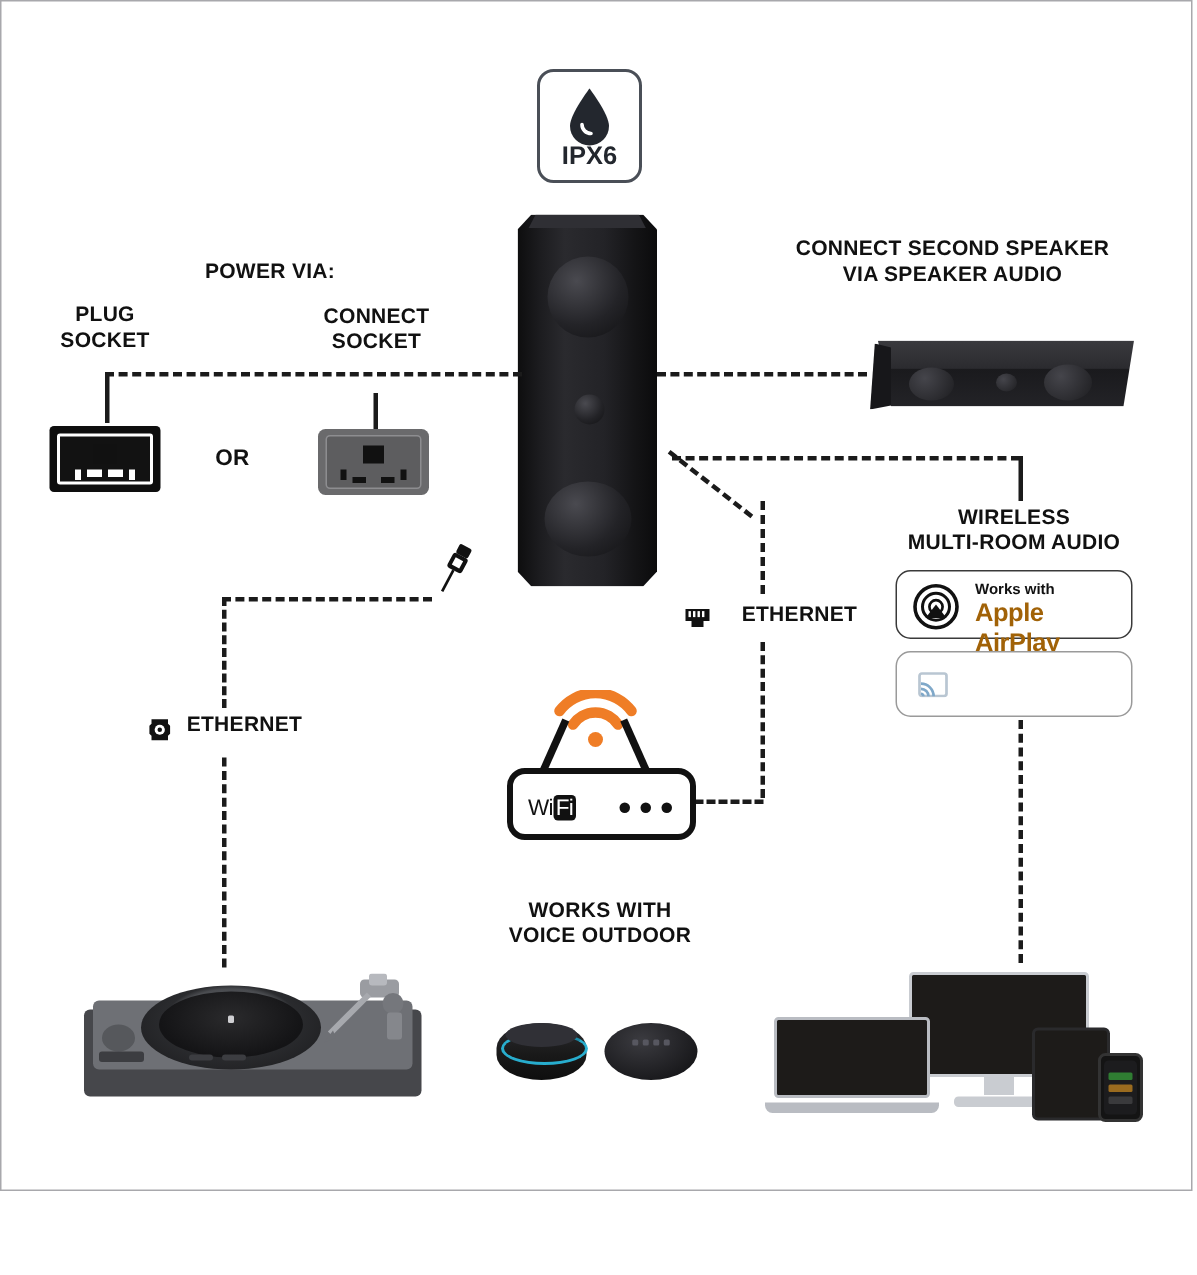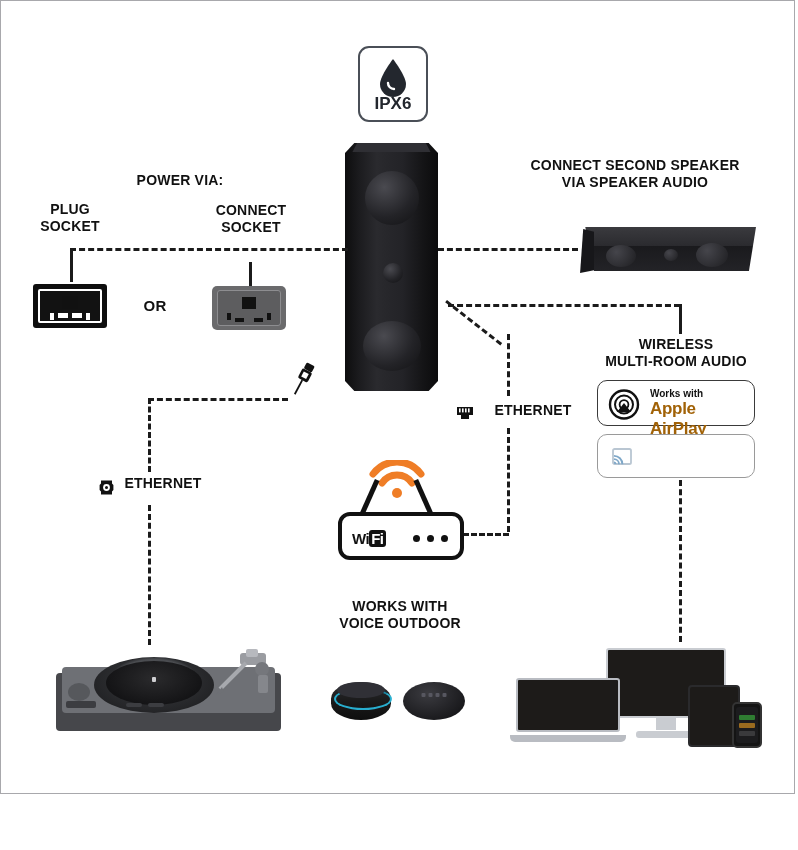--- a/index.html
+++ b/index.html
@@ -44,21 +44,21 @@
   .sk-hole{position:absolute;width:4px;height:7px;background:#111;}
   .sk-hole.w{background:#fff;}
 
   
   #opt-plug{position:absolute;left:285px;top:360px;width:34px;height:38px;}
 
   
   #router{position:absolute;left:338px;top:460px;width:120px;height:100px;}
   #router .box{position:absolute;left:0;bottom:0;width:118px;height:40px;border:4px solid #111;border-radius:12px;background:#fff;}
   #router .ant{position:absolute;width:0;border-left:5px solid #111;height:46px;bottom:38px;}
-  #router .wifi-txt{position:absolute;left:10px;bottom:9px;font-size:15px;font-weight:bold;color:#111;letter-spacing:-.5px;}
+  #router .wifi-txt{position:absolute;left:10px;bottom:9px;font-size:15px;font-weight:normal;color:#111;letter-spacing:-.5px;}
   #router .fi{display:inline-block;background:#111;color:#fff;border-radius:3px;padding:0 2px;}
   #router .dots{position:absolute;right:12px;bottom:14px;display:flex;gap:7px;}
   #router .dots i{width:7px;height:7px;border-radius:50%;background:#111;display:block;}
 
   
   .badge{position:absolute;border:1px solid #5b5b5b;border-radius:10px;background:#fff;box-sizing:border-box;}
   #airplay-badge{left:597px;top:380px;width:158px;height:46px;border-color:#3a3a3a;}
   #chromecast-badge{left:597px;top:434px;width:158px;height:44px;border-color:#9a9a9a;}
   .ap-works{position:absolute;left:52px;top:7px;font-size:10px;font-weight:bold;color:#111;}
   .ap-name{position:absolute;left:52px;top:18px;font-size:17px;font-weight:bold;color:#a16207;letter-spacing:-.3px;}

